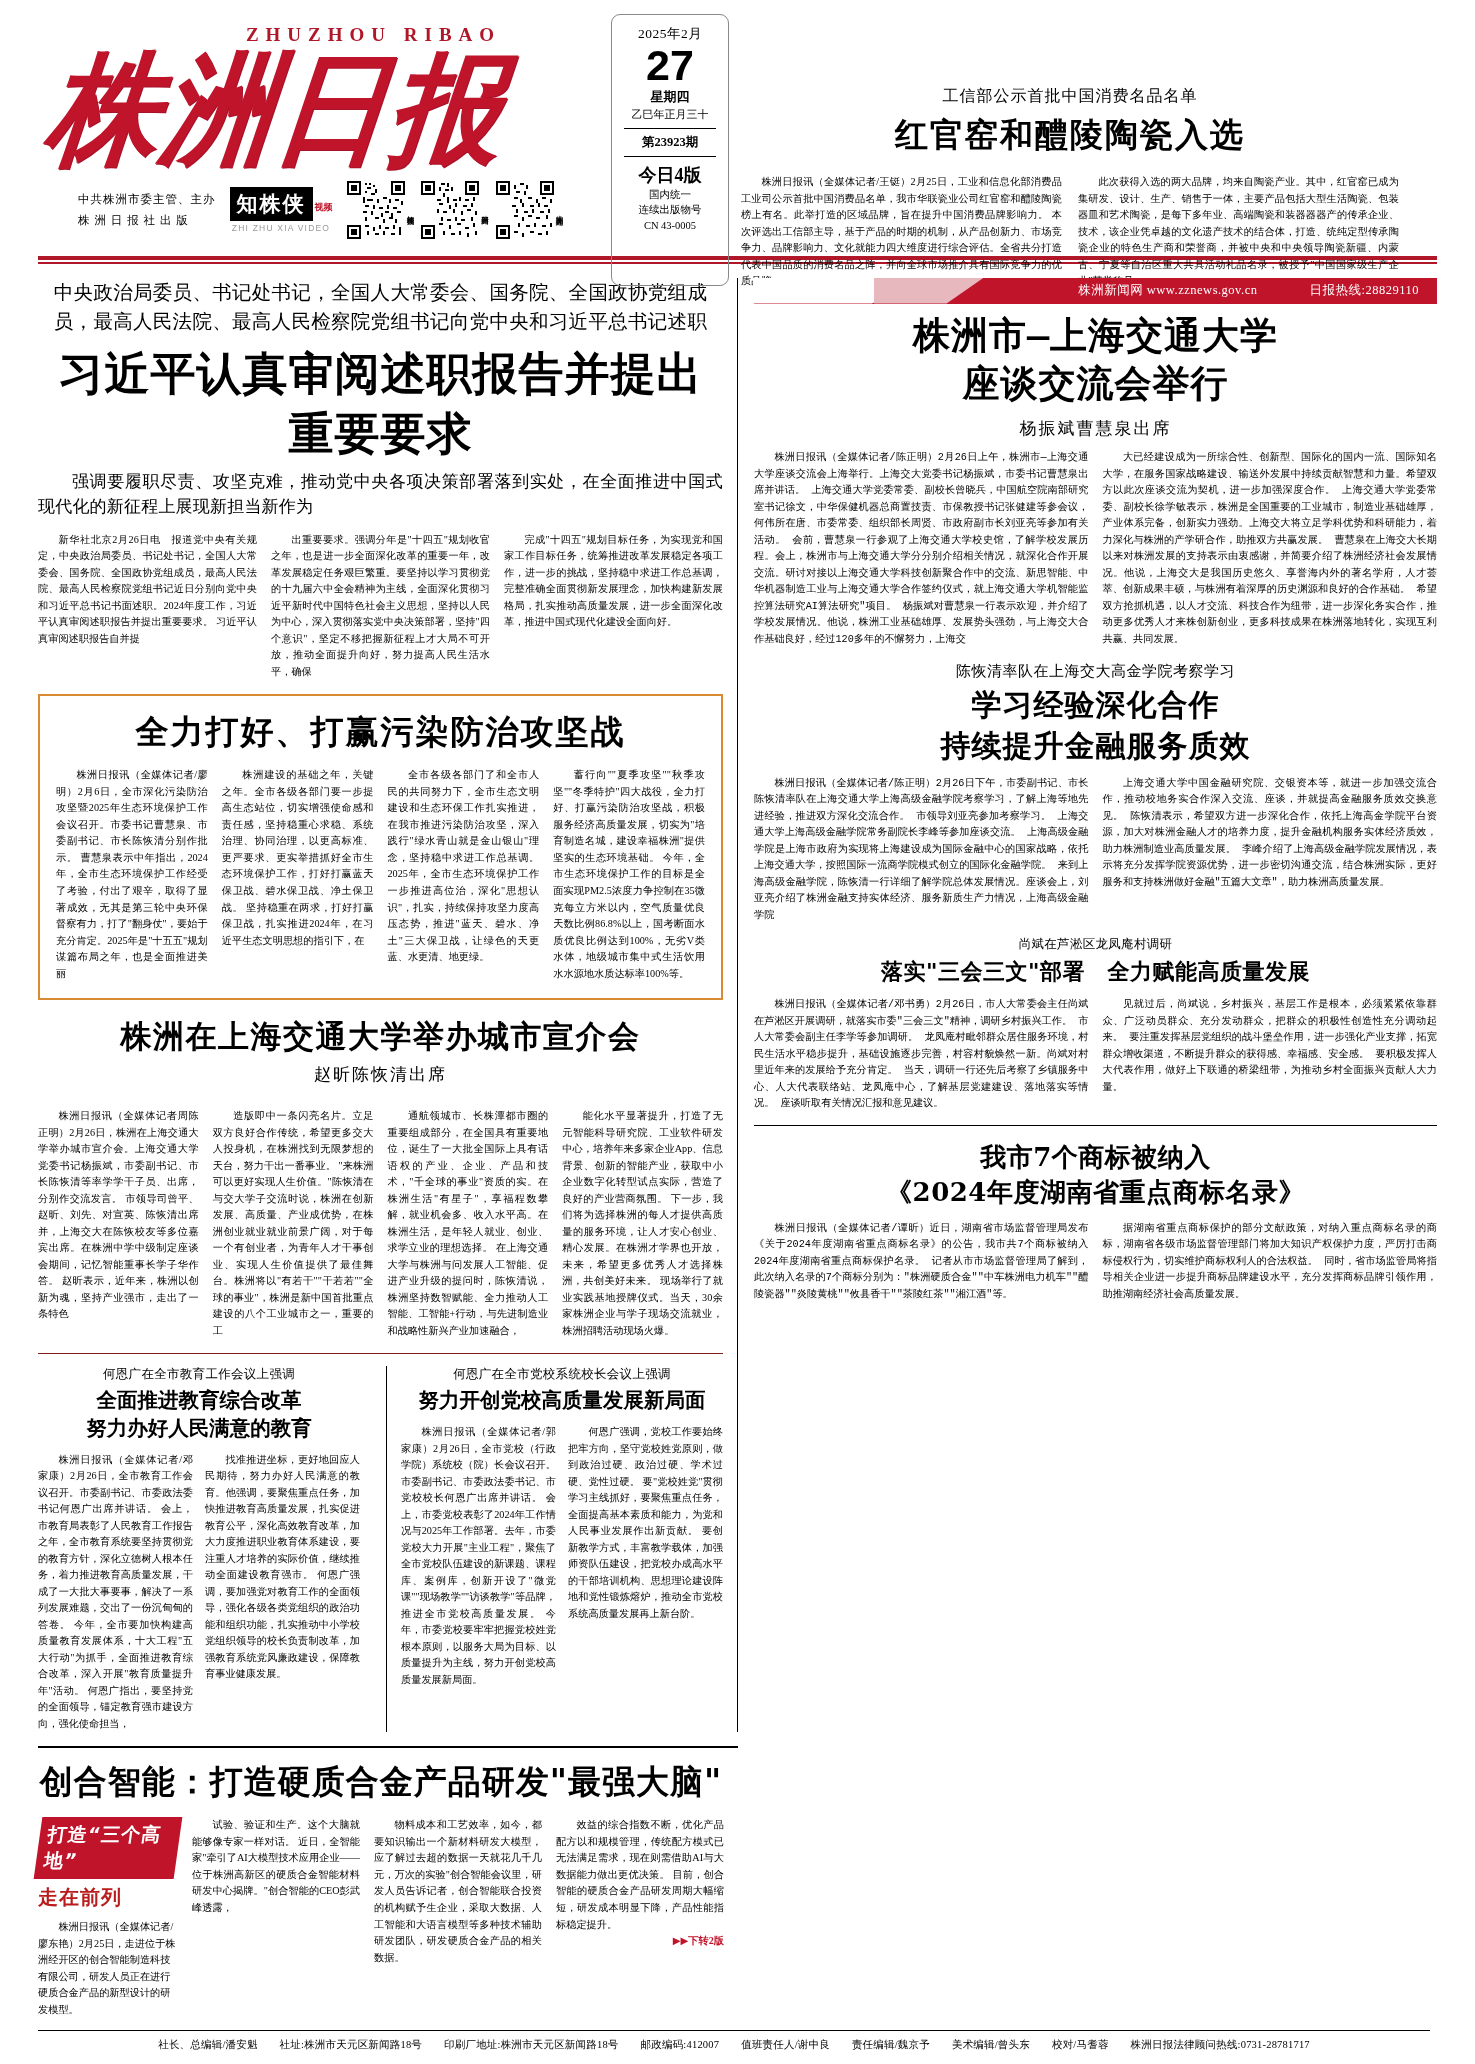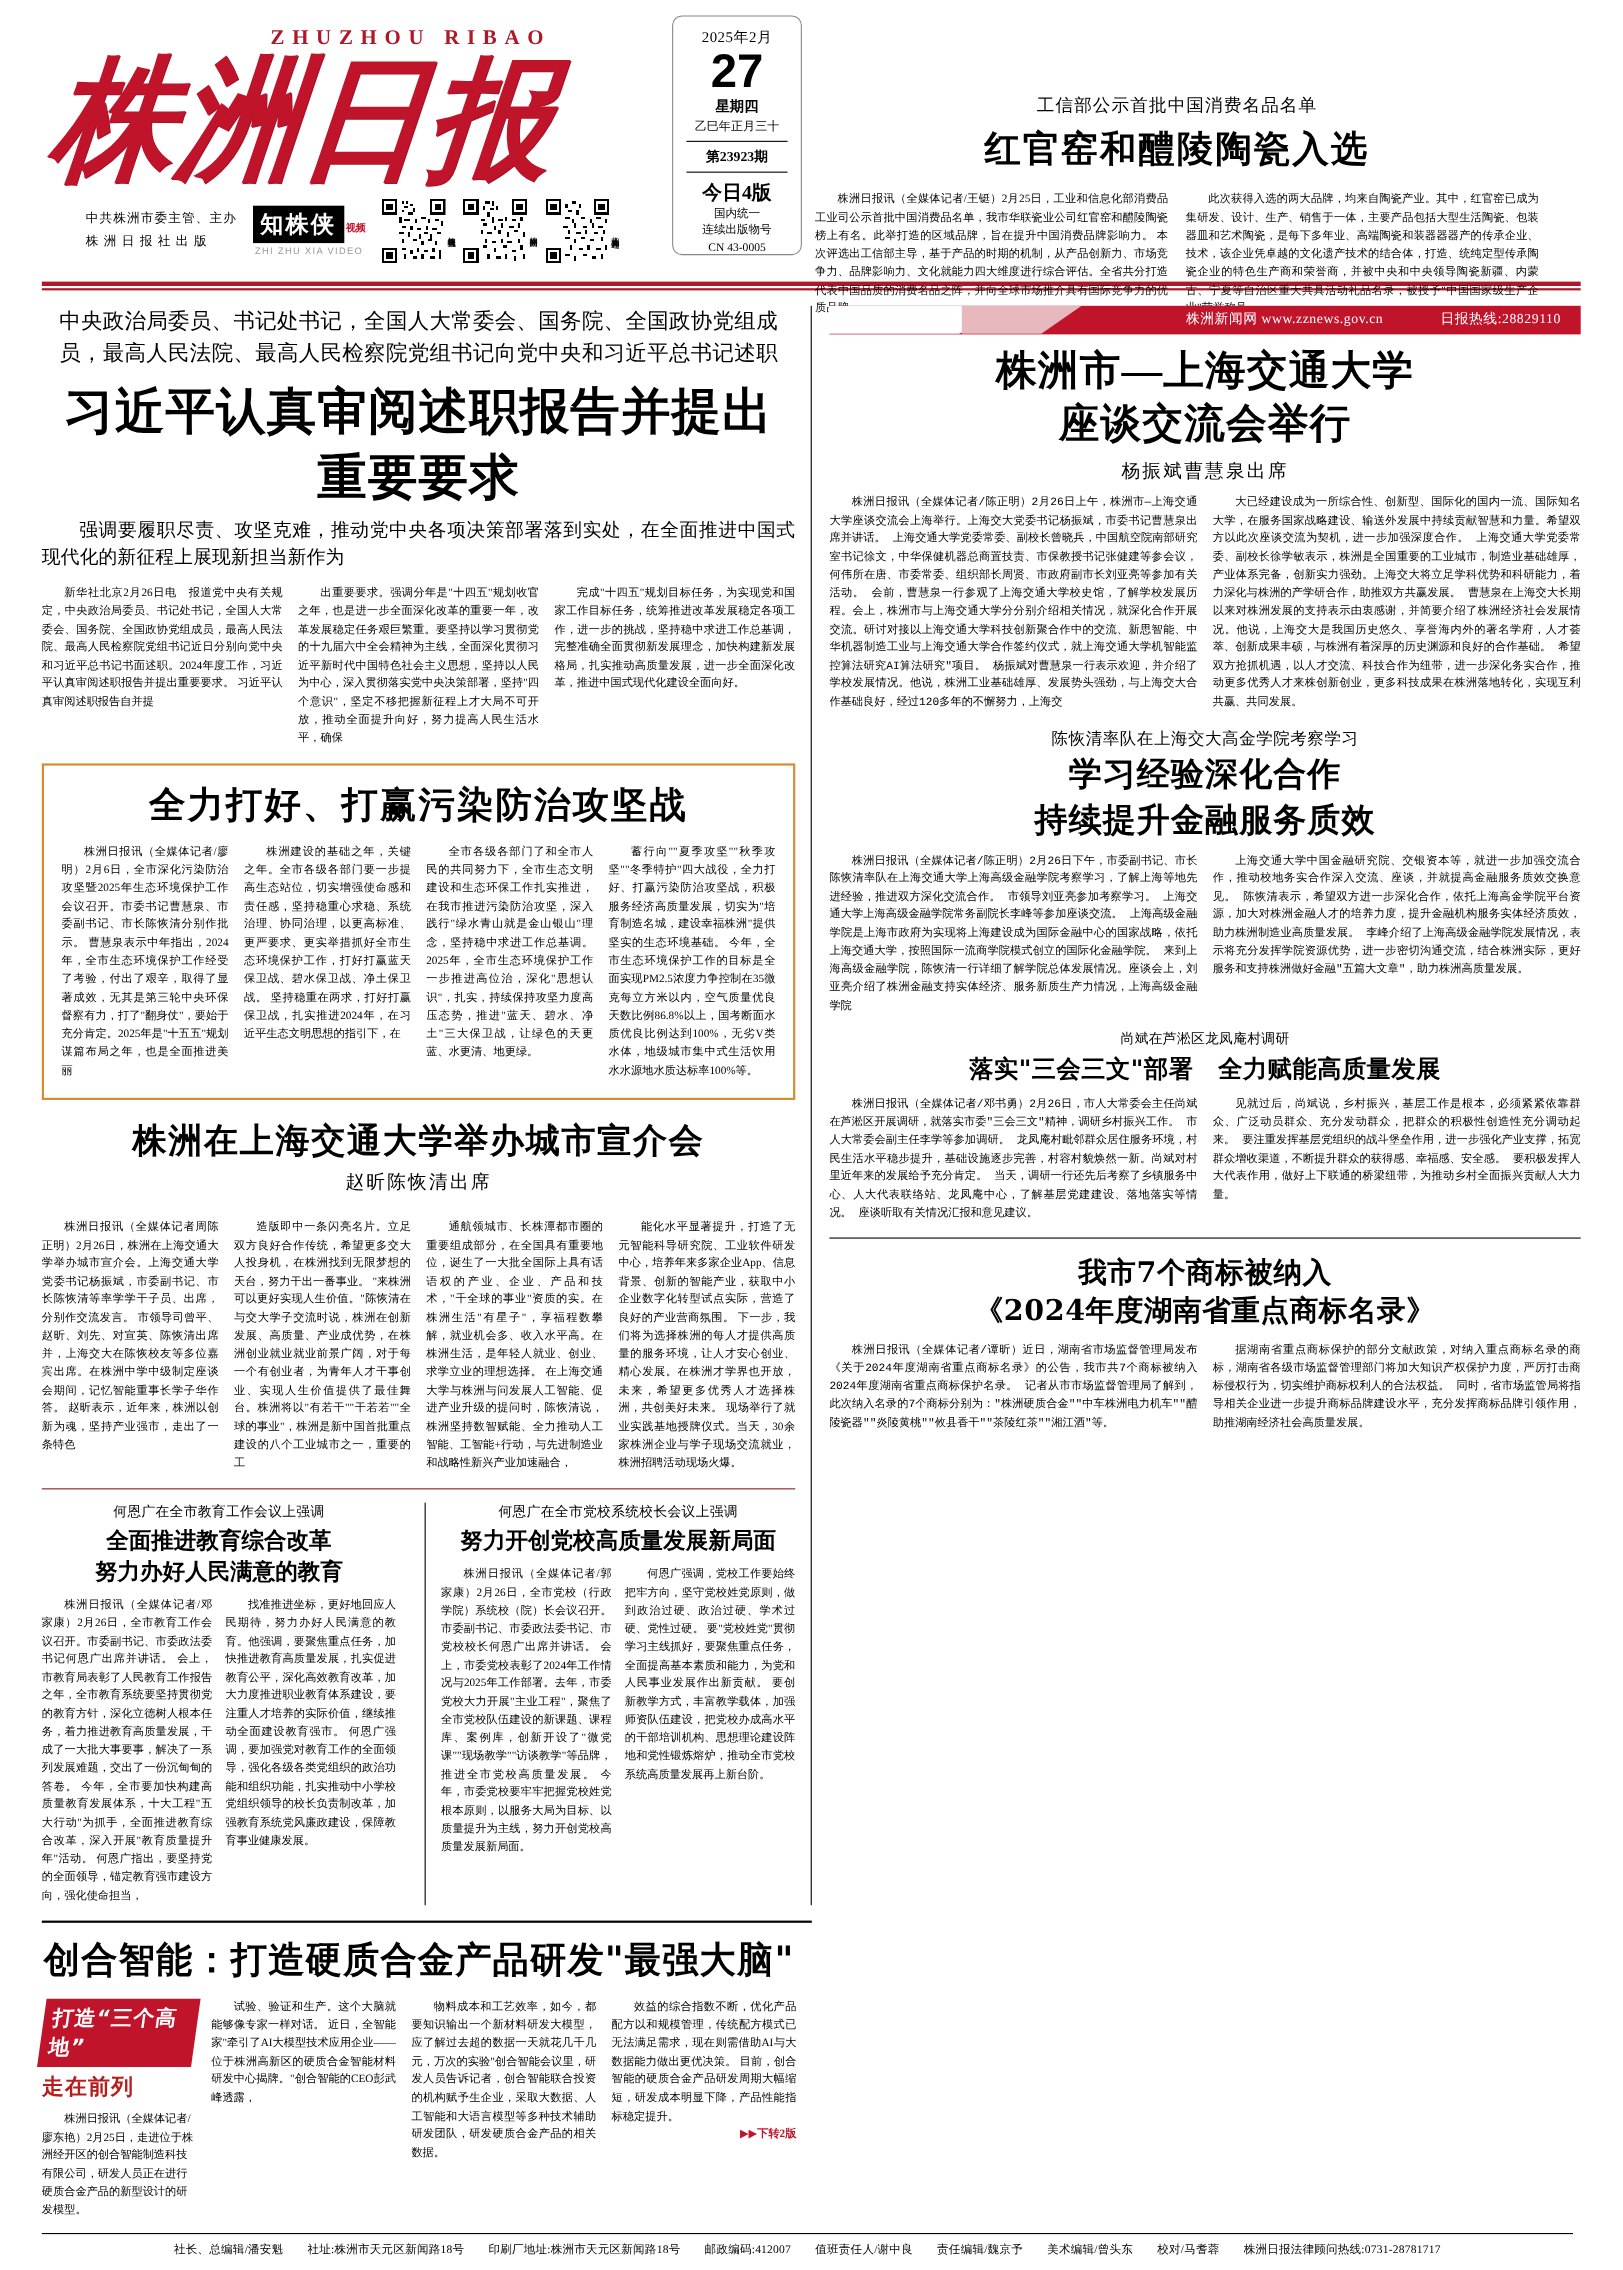--- a/index.html
+++ b/index.html
@@ -42,21 +42,21 @@
   .zzx-vert { display:inline-block; vertical-align:middle; font-size:9px; line-height:1.1;
      color:#c0142b; font-weight:bold; margin-left:2px;}
   .zzx-en { font-size:8.5px; letter-spacing:1.2px; color:#999; margin-top:2px; font-family:"Liberation Sans",sans-serif;}
   .qr-row { display:flex; gap:7px; align-items:flex-start; }
   .qr-item { display:flex; align-items:center; gap:2px; }
   .qr { width:58px; height:58px; position:relative; background:#fff; }
   .qr-lbl { writing-mode:vertical-rl; font-size:7.5px; letter-spacing:0.5px; line-height:1;}
 
   .date-box {
     position:absolute; right:708px; top:14px;
-    width:118px; height:218px; border:1.5px solid #888; border-radius:9px;
+    width:118px; height:272px; border:1.5px solid #888; border-radius:9px;
     text-align:center; padding-top:10px;
   }
   .db-ym { font-size:13.5px; letter-spacing:0.5px;}
   .db-day { font-size:43px; font-weight:bold; line-height:1.05; font-family:"Liberation Sans",sans-serif;}
   .db-wk { font-size:13px; font-weight:bold;}
   .db-lunar { font-size:11px; margin-top:1px;}
   .db-hr { border:0; border-top:1px solid #000; margin:6px 12px 5px;}
   .db-issue { font-size:12.5px; font-weight:bold;}
   .db-hr2 { border:0; border-top:1px solid #000; margin:5px 12px 6px;}
   .db-pages { font-size:18px; font-weight:bold;}
@@ -136,21 +136,21 @@
   .web-bar { position:relative; height:26px; background:#c0142b; color:#fff;
      display:flex; align-items:center; justify-content:flex-end; gap:52px;
      padding-right:18px; font-size:12.5px; letter-spacing:0.5px; margin-bottom:10px;}
   .web-bar:before{ content:""; position:absolute; left:-1px; top:0; width:180px; height:100%;
      background:#fff; clip-path:polygon(0 0,100% 0,66% 100%,0 100%); }
   .web-bar:after{ content:""; position:absolute; left:120px; top:0; width:110px; height:100%;
      background:#e8b8bf; clip-path:polygon(0 0,100% 0,66% 100%,0 100%); z-index:0;}
   .wb-t { position:relative; z-index:2;}
 
   .r-head1 { font-size:37px; font-weight:bold; text-align:center; line-height:1.32;
-     letter-spacing:1px; font-family:Liberation Serif, serif;}
+     letter-spacing:1px; font-family:Liberation Mono, monospace;}
   .r-sub1 { font-size:17px; text-align:center; letter-spacing:2px; margin-top:6px;}
   .r-cols { display:flex; gap:14px; margin-top:10px;font-family:Liberation Mono, monospace;}
   .r-cols .c { flex:1; text-align:justify;}
   .r-cols p { font-size:10.2px; line-height:1.62; text-indent:2em;}
 
   .r-kicker { font-size:15px; text-align:center; letter-spacing:0.5px; margin-top:14px;}
   .r-head2 { font-size:30px; font-weight:bold; text-align:center; line-height:1.34;
      letter-spacing:1px; margin-top:4px; font-family:"DejaVu Sans",sans-serif;}
 
   .r-kicker-s { font-size:12.5px; text-align:center; letter-spacing:0.3px; margin-top:12px;}

